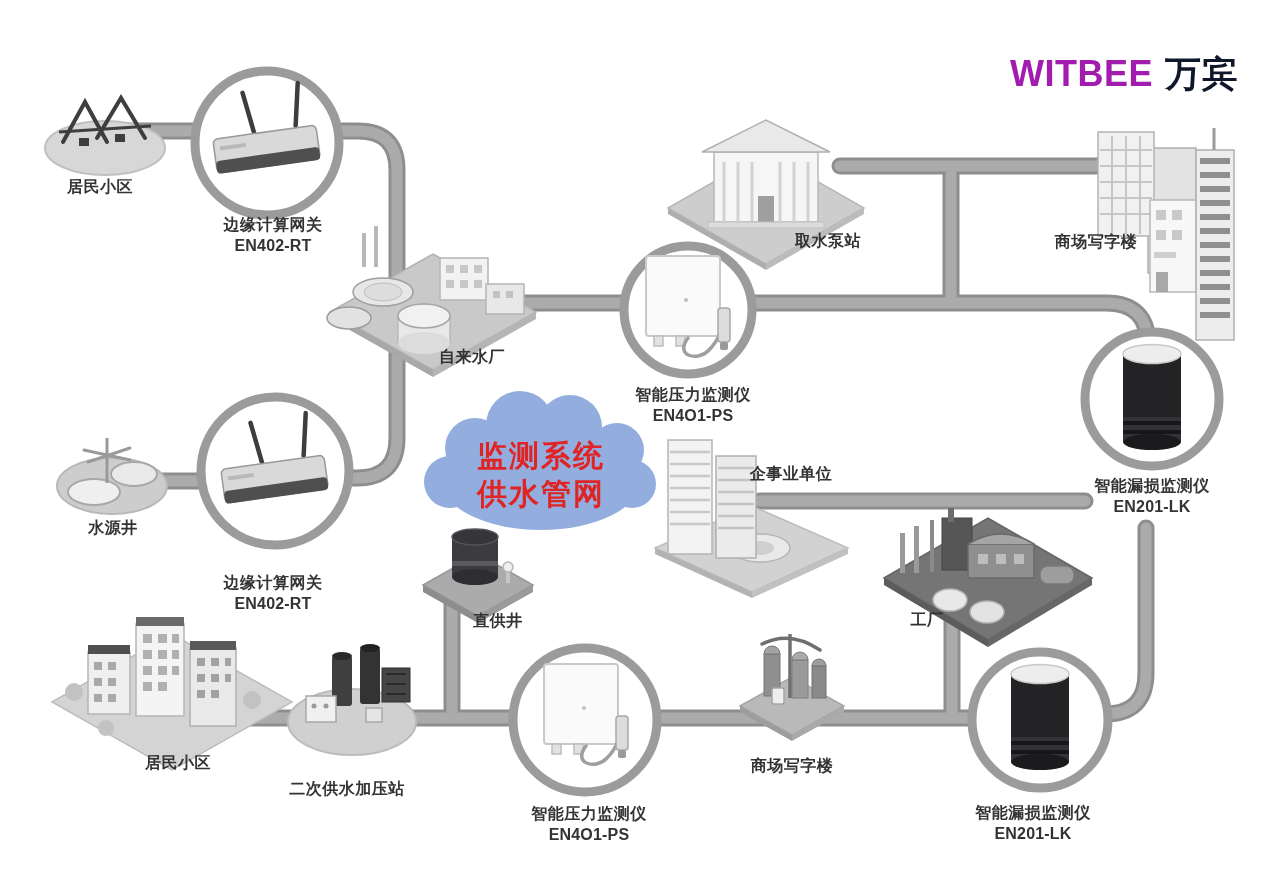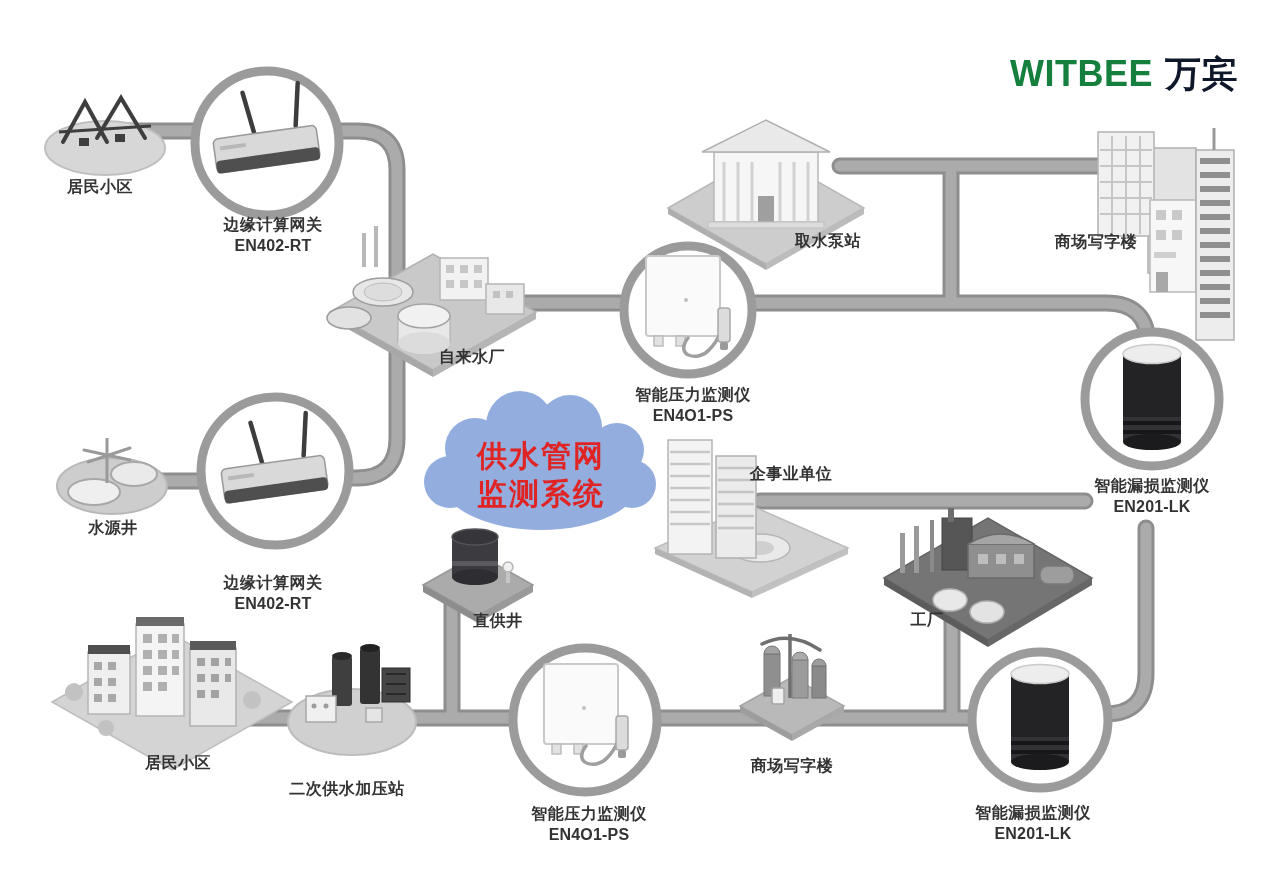--- a/index.html
+++ b/index.html
@@ -16,21 +16,21 @@
   .lbl .model{letter-spacing:.2px;}
   .cloud-text{
     position:absolute;left:541px;top:437px;transform:translateX(-50%);
     text-align:center;color:#e02424;font-size:30px;font-weight:800;line-height:38px;
     letter-spacing:2px;white-space:nowrap;
   }
   .logo{
     position:absolute;top:50px;right:30px;font-weight:800;font-size:36px;
     white-space:nowrap;letter-spacing:.5px;
   }
-  .logo .brand{color:#15803d;}
+  .logo .brand{color:#a21caf;}
   .logo .suffix{color:#0f172a;margin-left:12px;}
 </style>
 </head>
 <body>
 
 <div id="stage">
 
 <svg width="1268" height="880" viewBox="0 0 1268 880">
   <defs>
 
@@ -355,22 +355,22 @@
           <use href="#lmon"></use>
         </g>
   </g>
 </svg>
 
   <div class="logo">
     <span class="brand">WITBEE</span><span class="suffix">万宾</span>
   </div>
 
   <div class="cloud-text">
+    <div>监测系统</div>
     <div>供水管网</div>
-    <div>监测系统</div>
   </div>
 
   <div class="lbl" style="left:100px;top:176px">居民小区</div>
 
   <div class="lbl" style="left:273px;top:214px">
     <div>边缘计算网关</div>
     <div class="model">EN402-RT</div>
   </div>
 
   <div class="lbl" style="left:472px;top:346px">自来水厂</div>

